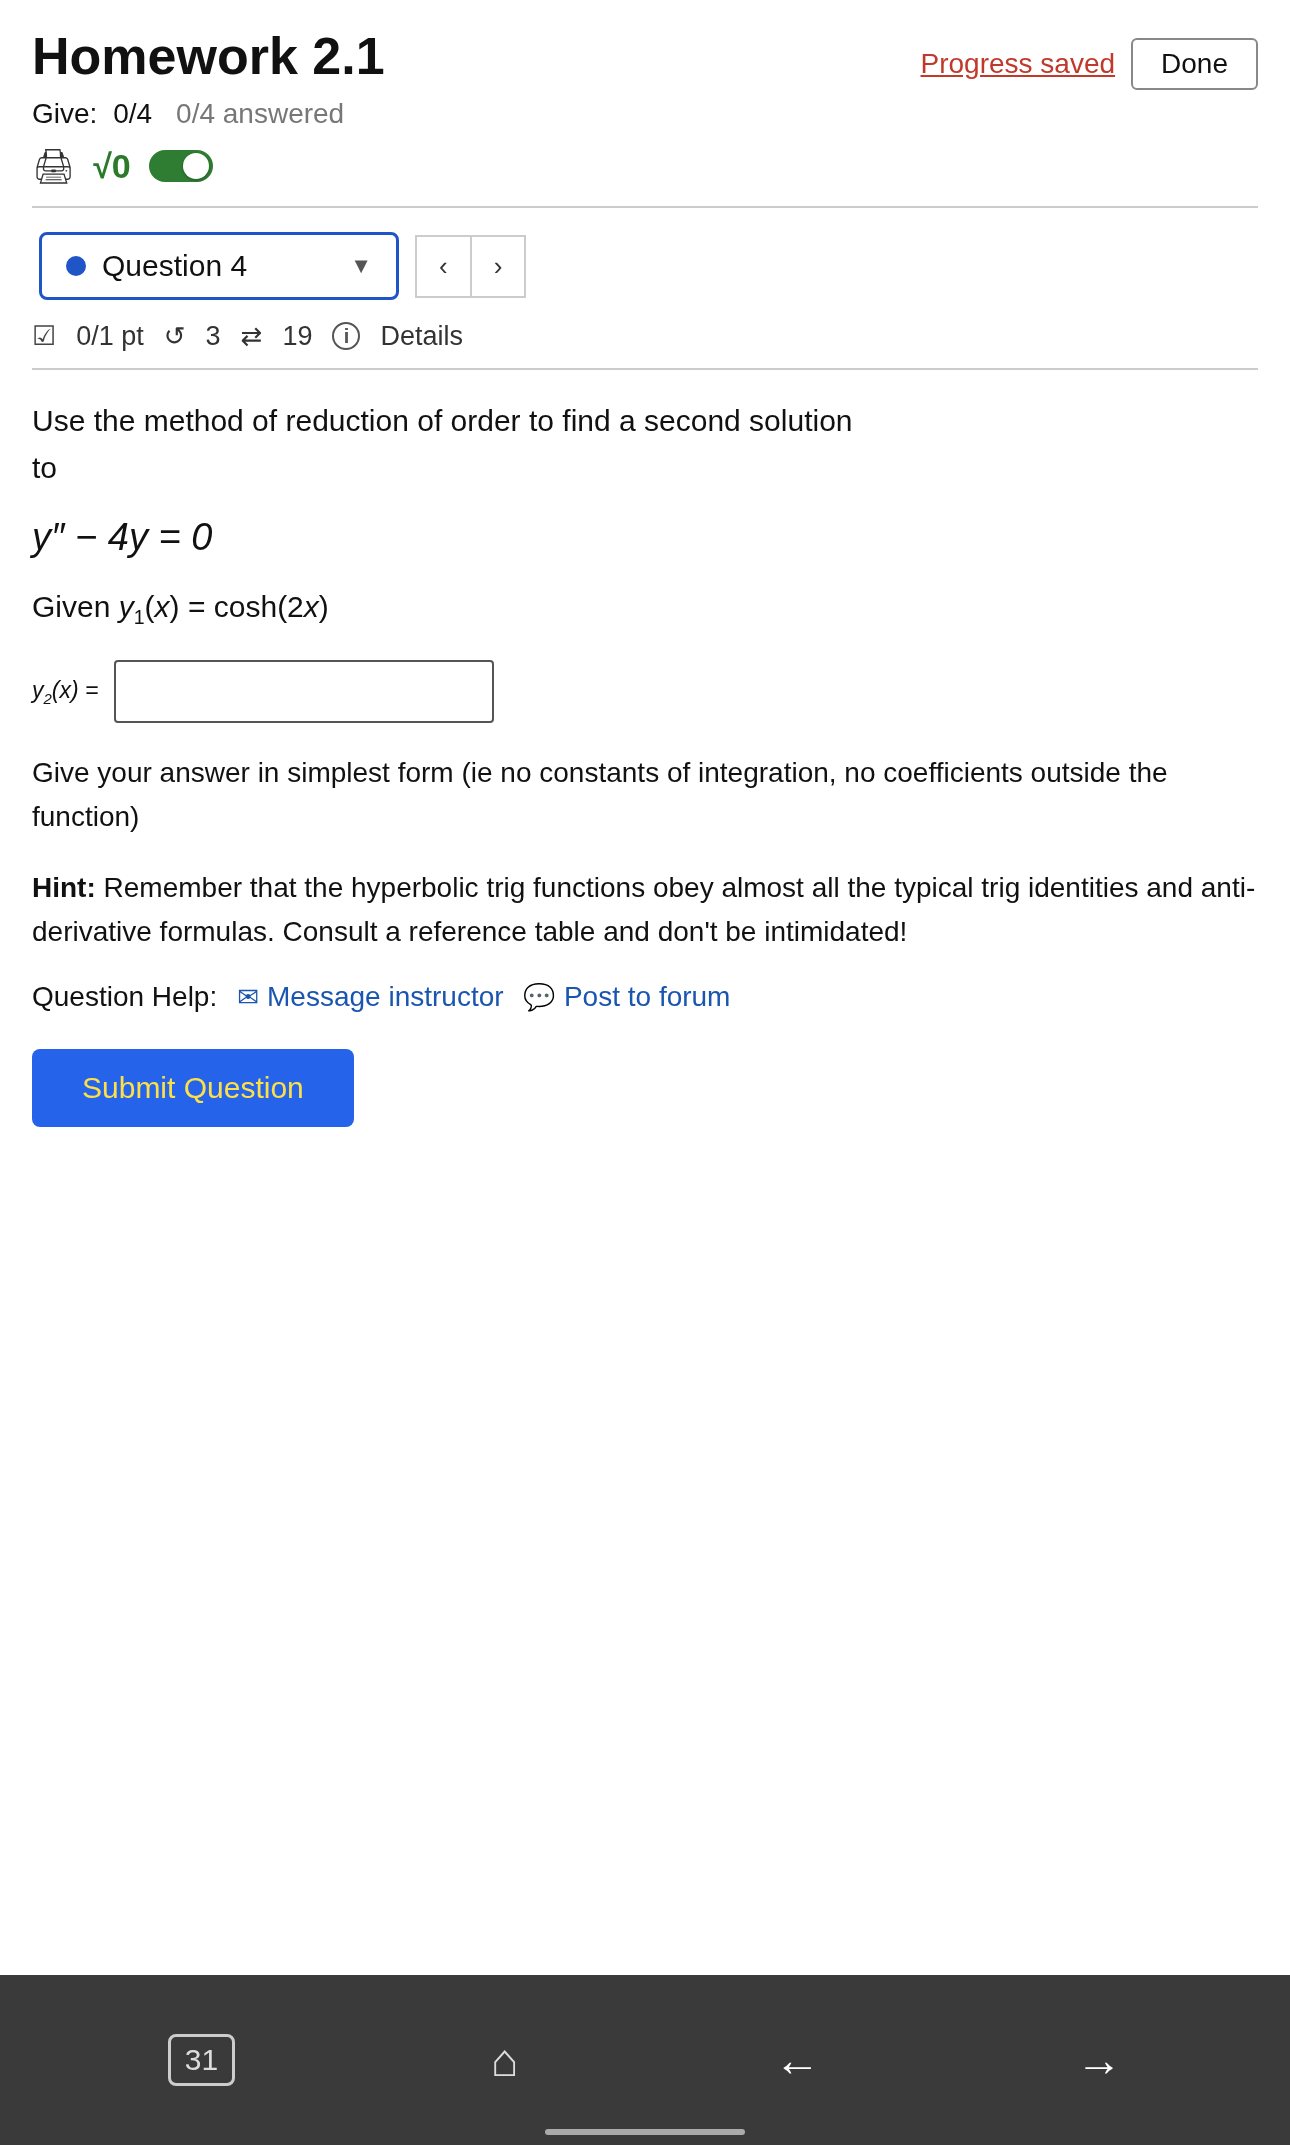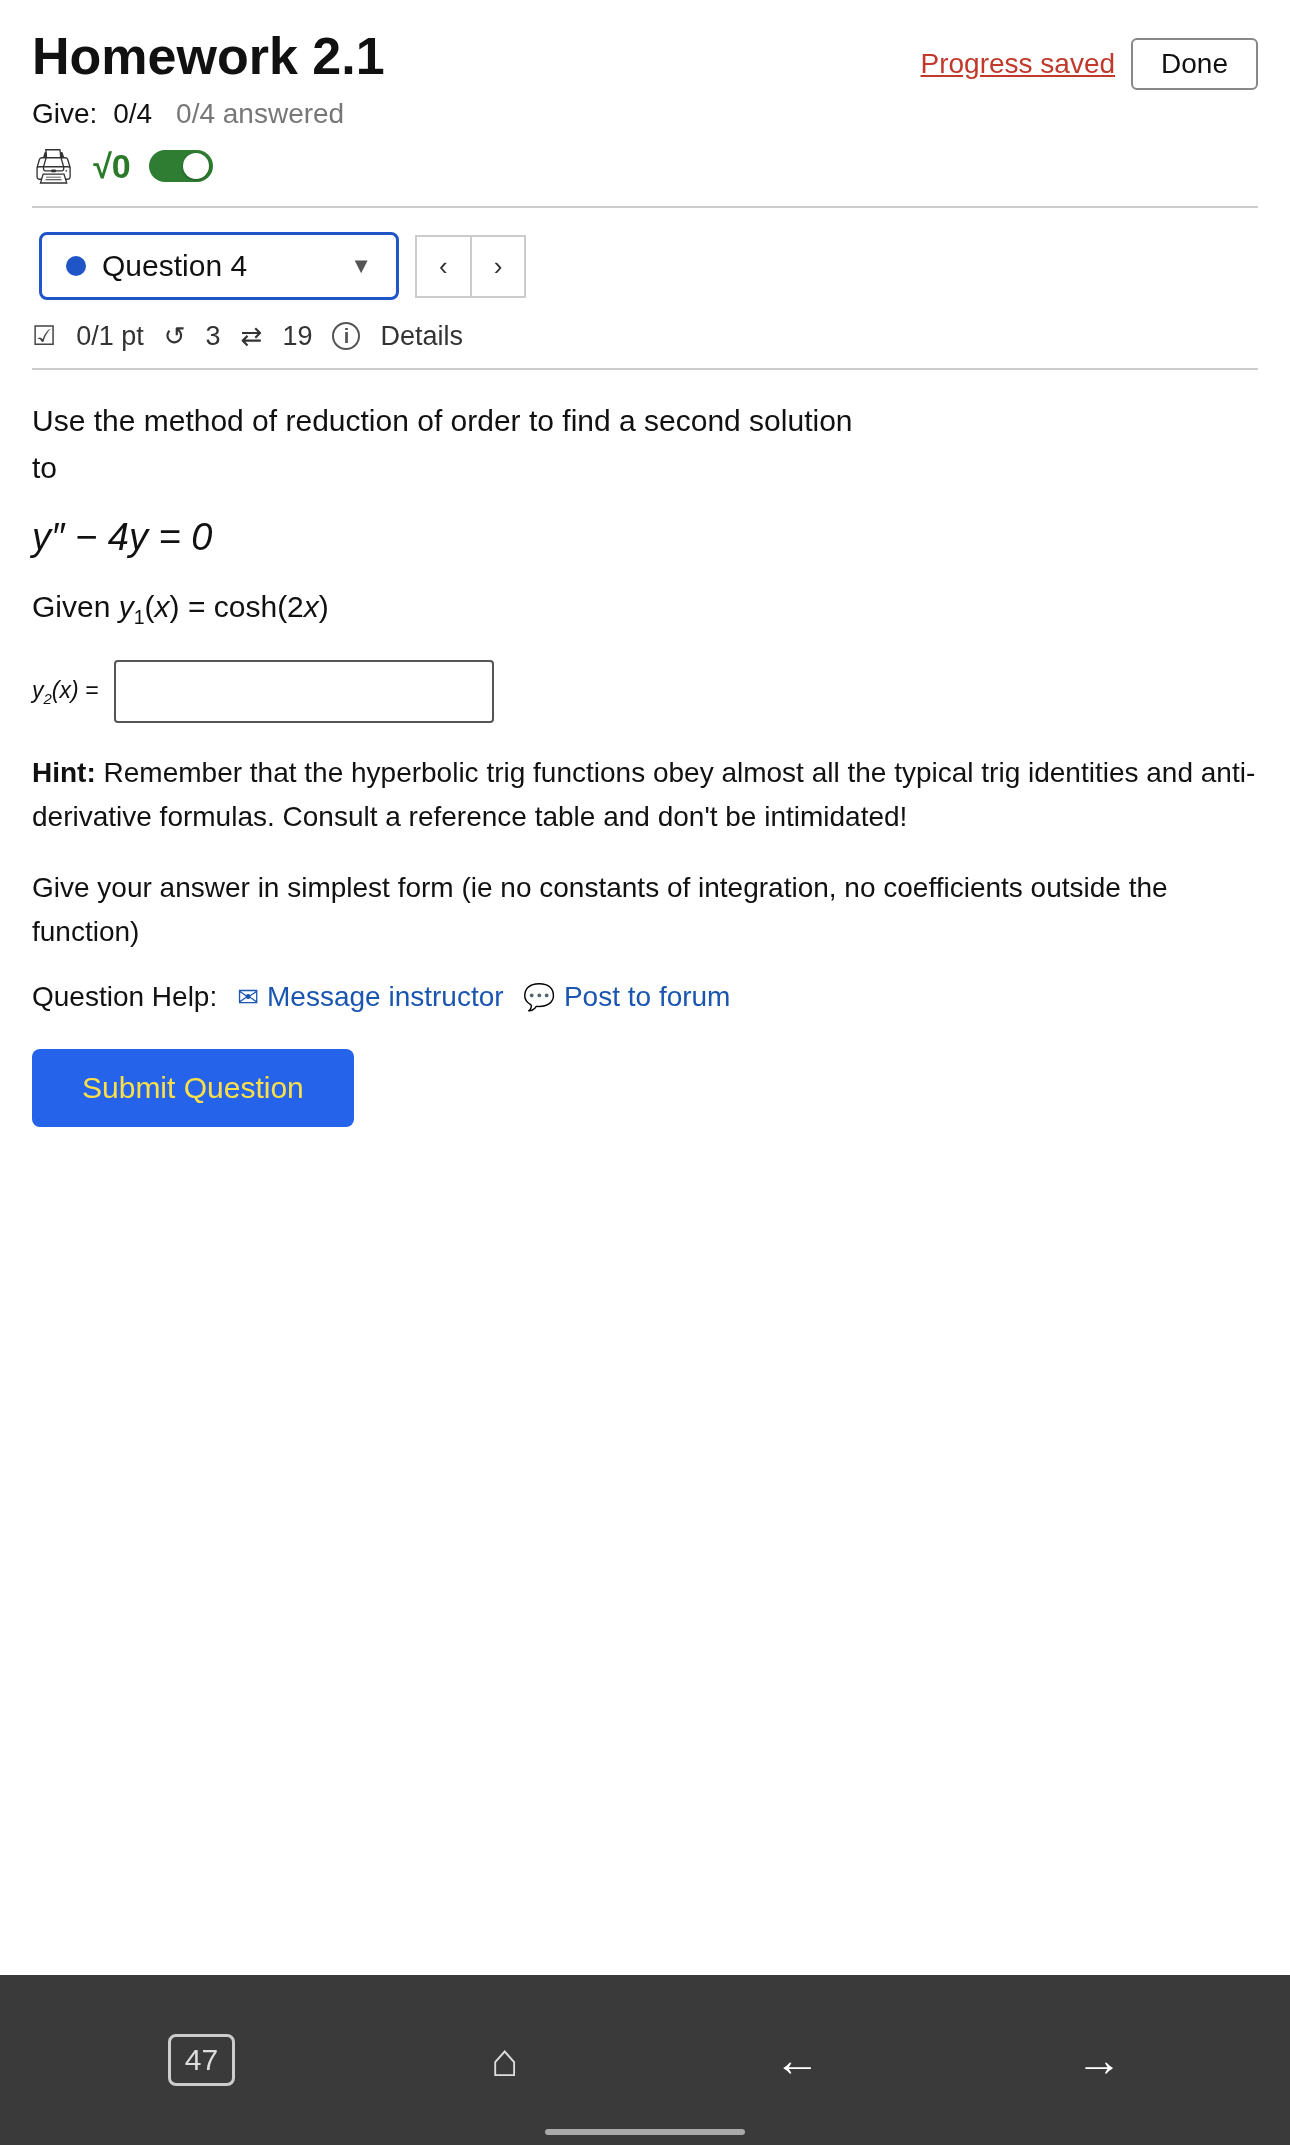--- a/index.html
+++ b/index.html
@@ -398,26 +398,26 @@
   
   <div class="answer-row">
     <span class="answer-label">
       <i>y</i><sub>2</sub>(<i>x</i>) =
     </span>
     <input class="answer-input" type="text" placeholder="" style="">
   </div>
 
   
   <div class="hint-block">
+    <span>Give your answer in simplest form (ie no constants of integration, no coefficients outside the function)</span>
+  </div>
+
+  
+  <div class="hint-block">
     <span class="hint-bold">Hint:</span><span> Remember that the hyperbolic trig functions obey almost all the typical trig identities and anti-derivative formulas. Consult a reference table and don't be intimidated!</span>
-  </div>
-
-  
-  <div class="hint-block">
-    <span>Give your answer in simplest form (ie no constants of integration, no coefficients outside the function)</span>
   </div>
 
   
   <div class="question-help-row">
     <span>Question Help:</span>
     <a class="help-link">
       <span class="help-icon">✉</span>
       <span>Message instructor</span>
     </a>
     <a class="help-link">
@@ -425,21 +425,21 @@
       <span>Post to forum</span>
     </a>
   </div>
 
   
   <button class="submit-btn">Submit Question</button>
 </div>
 
 <div class="bottom-bar">
   <button class="bottom-bar-btn">
-    <span class="tab-count">47</span>
+    <span class="tab-count">31</span>
   </button>
   <button class="bottom-bar-btn">
     <span class="home-icon">⌂</span>
   </button>
   <button class="bottom-bar-btn">
     <span>←</span>
   </button>
   <button class="bottom-bar-btn">
     <span>→</span>
   </button>

